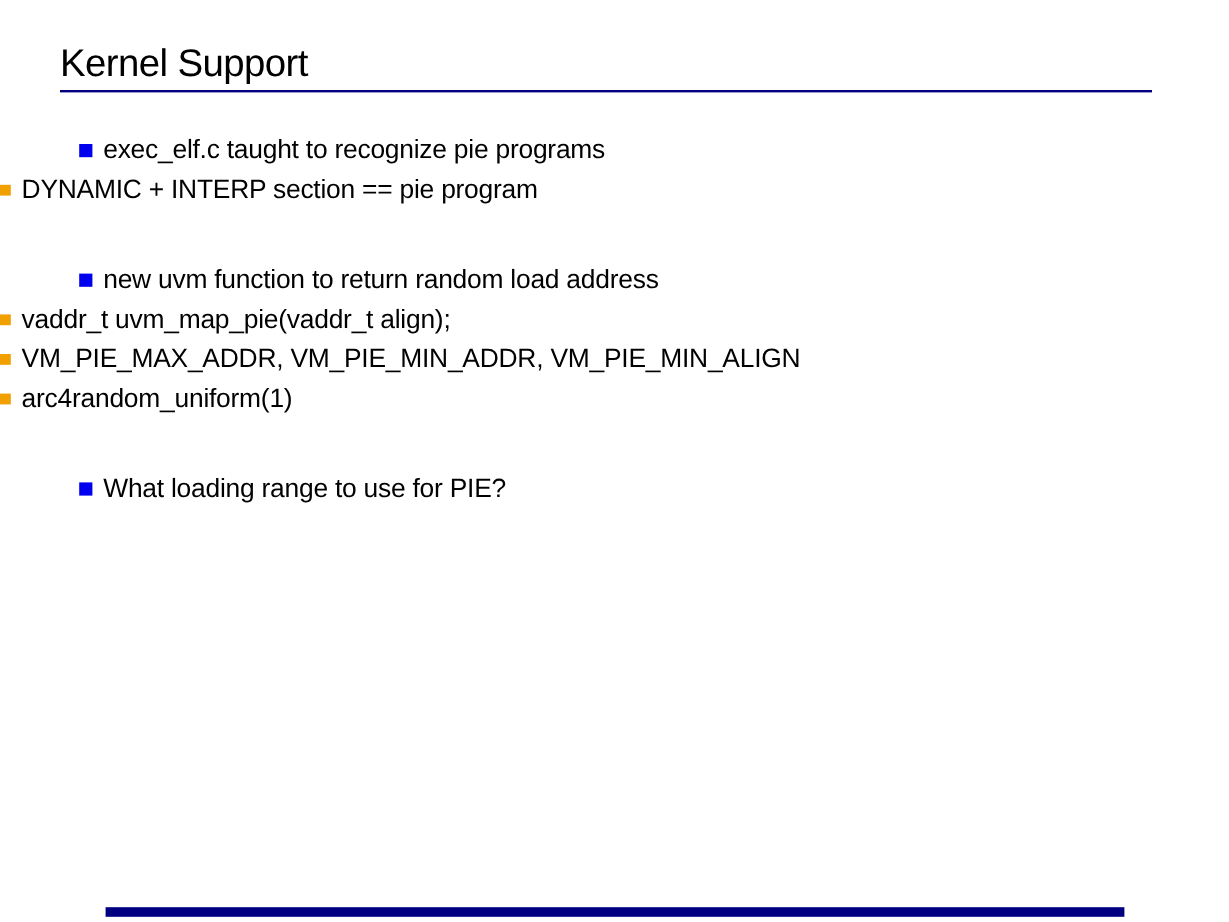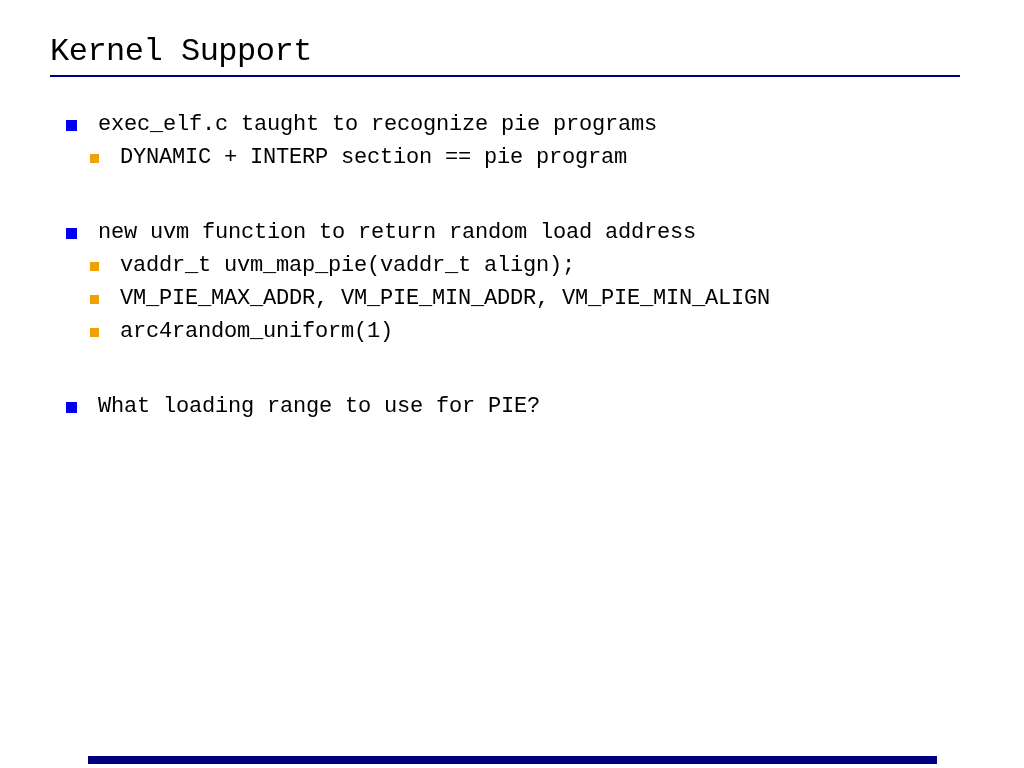--- a/index.html
+++ b/index.html
@@ -5,21 +5,21 @@
   html, body {
     margin: 0;
     padding: 0;
     background: #ffffff;
   }
   .slide {
     position: relative;
     width: 960px;
     height: 768px;
     background: var(--background, #ffffff);
-    font-family: Liberation Mono, monospace;
+    font-family: Liberation Sans, sans-serif;
     color: var(--text, #000000);
     overflow: hidden;
   }
   .title {
     position: absolute;
     left: 50px;
     top: 36px;
     margin: 0;
     font-size: 32px;
     font-weight: 400;
@@ -44,40 +44,40 @@
   }
   .group { margin: 0 0 42px 0; }
   .line {
     display: flex;
     align-items: flex-start;
     font-size: 22px;
     line-height: 33px;
     letter-spacing: -0.2px;
   }
   .l1 { padding-left: 66px; }
-  .l2 { padding-left: 90px; }
+  .l2 { }
   .bullet {
     flex: 0 0 auto;
     display: inline-block;
   }
   .b1 {
     width: 11px;
     height: 11px;
     margin-top: 12px;
     margin-right: 9px;
     background: var(--bullet_l1, #0000ee);
   }
   .b2 {
     width: 9px;
     height: 9px;
     margin-top: 13px;
     margin-right: 9px;
     background: var(--bullet_l2, #f0a000);
   }
-  .txt { white-space: pre-wrap; margin-left: 12px; }
+  .txt { white-space: pre-wrap; }
   .gauge {
     position: absolute;
     left: 88px;
     bottom: 4px;
     width: 849px;
     height: 8px;
     background: var(--gauge, #000080);
   }
 </style>
 </head>

